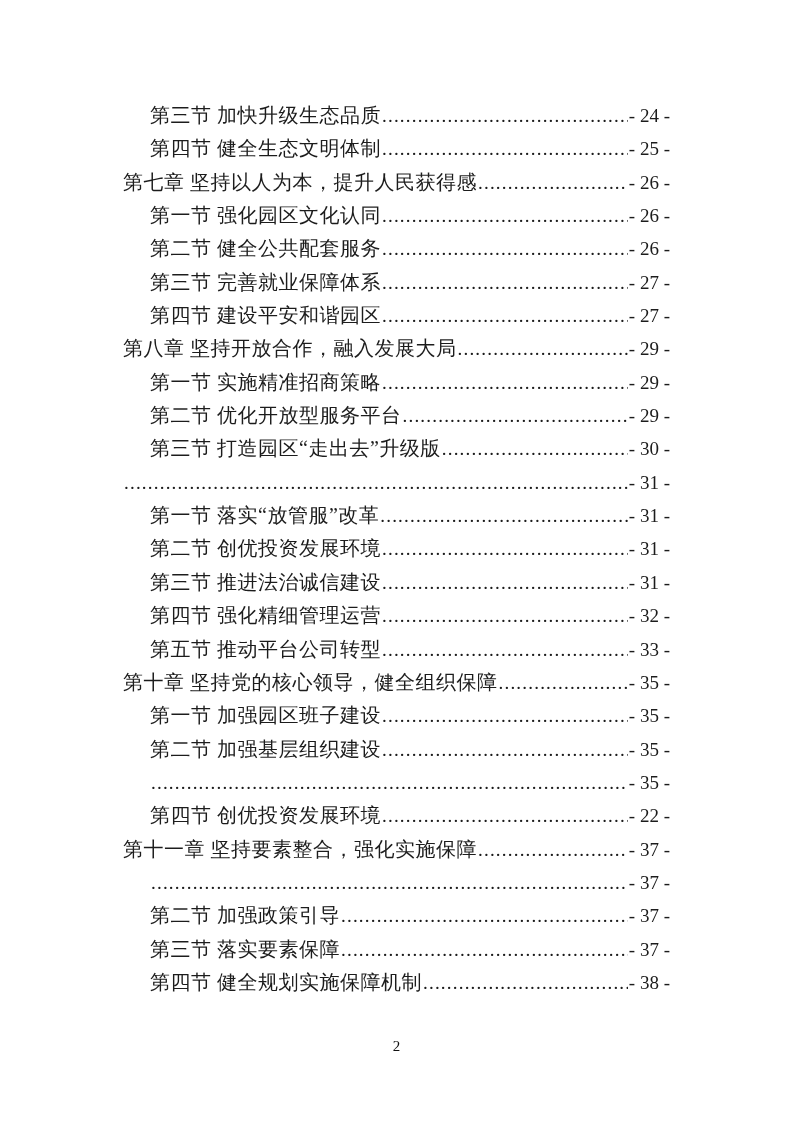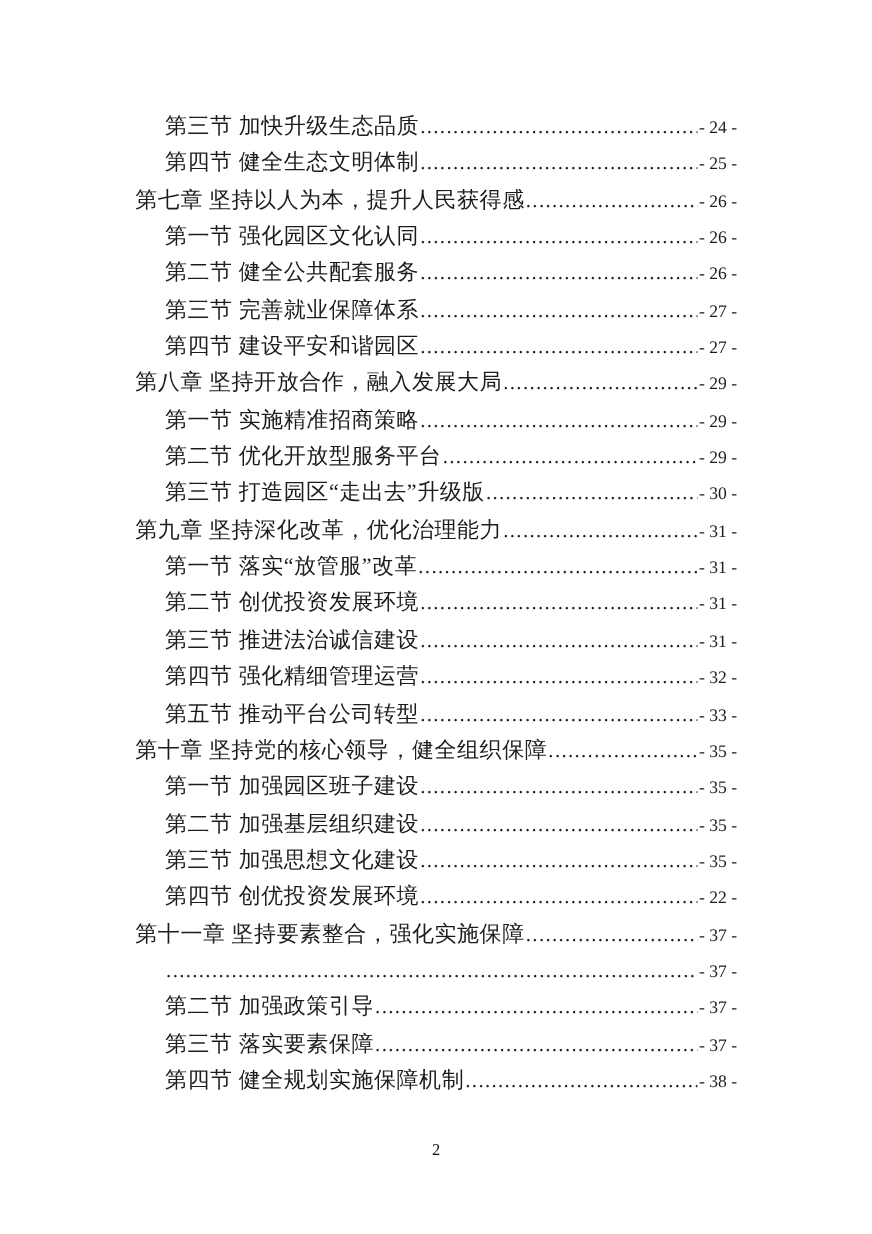--- a/index.html
+++ b/index.html
@@ -43,21 +43,21 @@
     min-width: 0;
   }
   .toc-dots::after {
     content: "....................................................................................................................................................";
     font-size: 19px;
     letter-spacing: 1.2px;
   }
   .toc-page {
     flex: 0 0 auto;
     white-space: pre;
-    font-size: 16px;
+    font-size: 19px;
   }
   .footer-pagenum {
     position: absolute;
     left: 0;
     right: 0;
     top: 1038px;
     text-align: center;
     font-size: 15px;
     color: #111111;
   }
@@ -71,30 +71,30 @@
       <div class="toc-entry section"><span class="toc-title">第四节 健全生态文明体制</span><span class="toc-dots"></span><span class="toc-page">- 25 -</span></div>
       <div class="toc-entry chapter"><span class="toc-title">第七章 坚持以人为本，提升人民获得感</span><span class="toc-dots"></span><span class="toc-page">- 26 -</span></div>
       <div class="toc-entry section"><span class="toc-title">第一节 强化园区文化认同</span><span class="toc-dots"></span><span class="toc-page">- 26 -</span></div>
       <div class="toc-entry section"><span class="toc-title">第二节 健全公共配套服务</span><span class="toc-dots"></span><span class="toc-page">- 26 -</span></div>
       <div class="toc-entry section"><span class="toc-title">第三节 完善就业保障体系</span><span class="toc-dots"></span><span class="toc-page">- 27 -</span></div>
       <div class="toc-entry section"><span class="toc-title">第四节 建设平安和谐园区</span><span class="toc-dots"></span><span class="toc-page">- 27 -</span></div>
       <div class="toc-entry chapter"><span class="toc-title">第八章 坚持开放合作，融入发展大局</span><span class="toc-dots"></span><span class="toc-page">- 29 -</span></div>
       <div class="toc-entry section"><span class="toc-title">第一节 实施精准招商策略</span><span class="toc-dots"></span><span class="toc-page">- 29 -</span></div>
       <div class="toc-entry section"><span class="toc-title">第二节 优化开放型服务平台</span><span class="toc-dots"></span><span class="toc-page">- 29 -</span></div>
       <div class="toc-entry section"><span class="toc-title">第三节 打造园区“走出去”升级版</span><span class="toc-dots"></span><span class="toc-page">- 30 -</span></div>
-      <div class="toc-entry chapter"><span class="toc-title">第九章 坚持深化改革，优化治理能力</span><span class="toc-dots"></span><span class="toc-page">- 31 -</span></div>
+      <div class="toc-entry chapter"><span class="toc-dots"></span><span class="toc-page">- 31 -</span></div>
       <div class="toc-entry section"><span class="toc-title">第一节 落实“放管服”改革</span><span class="toc-dots"></span><span class="toc-page">- 31 -</span></div>
       <div class="toc-entry section"><span class="toc-title">第二节 创优投资发展环境</span><span class="toc-dots"></span><span class="toc-page">- 31 -</span></div>
       <div class="toc-entry section"><span class="toc-title">第三节 推进法治诚信建设</span><span class="toc-dots"></span><span class="toc-page">- 31 -</span></div>
       <div class="toc-entry section"><span class="toc-title">第四节 强化精细管理运营</span><span class="toc-dots"></span><span class="toc-page">- 32 -</span></div>
       <div class="toc-entry section"><span class="toc-title">第五节 推动平台公司转型</span><span class="toc-dots"></span><span class="toc-page">- 33 -</span></div>
       <div class="toc-entry chapter"><span class="toc-title">第十章 坚持党的核心领导，健全组织保障</span><span class="toc-dots"></span><span class="toc-page">- 35 -</span></div>
       <div class="toc-entry section"><span class="toc-title">第一节 加强园区班子建设</span><span class="toc-dots"></span><span class="toc-page">- 35 -</span></div>
       <div class="toc-entry section"><span class="toc-title">第二节 加强基层组织建设</span><span class="toc-dots"></span><span class="toc-page">- 35 -</span></div>
-      <div class="toc-entry section"><span class="toc-title">第三节 加强思想文化建设</span><span class="toc-dots"></span><span class="toc-page">- 35 -</span></div>
+      <div class="toc-entry section"><span class="toc-dots"></span><span class="toc-page">- 35 -</span></div>
       <div class="toc-entry section"><span class="toc-title">第四节 创优投资发展环境</span><span class="toc-dots"></span><span class="toc-page">- 22 -</span></div>
       <div class="toc-entry chapter"><span class="toc-title">第十一章 坚持要素整合，强化实施保障</span><span class="toc-dots"></span><span class="toc-page">- 37 -</span></div>
       <div class="toc-entry section"><span class="toc-dots"></span><span class="toc-page">- 37 -</span></div>
       <div class="toc-entry section"><span class="toc-title">第二节 加强政策引导</span><span class="toc-dots"></span><span class="toc-page">- 37 -</span></div>
       <div class="toc-entry section"><span class="toc-title">第三节 落实要素保障</span><span class="toc-dots"></span><span class="toc-page">- 37 -</span></div>
       <div class="toc-entry section"><span class="toc-title">第四节 健全规划实施保障机制</span><span class="toc-dots"></span><span class="toc-page">- 38 -</span></div>
     </div>
   <div class="footer-pagenum">2</div>
 </div>
 

